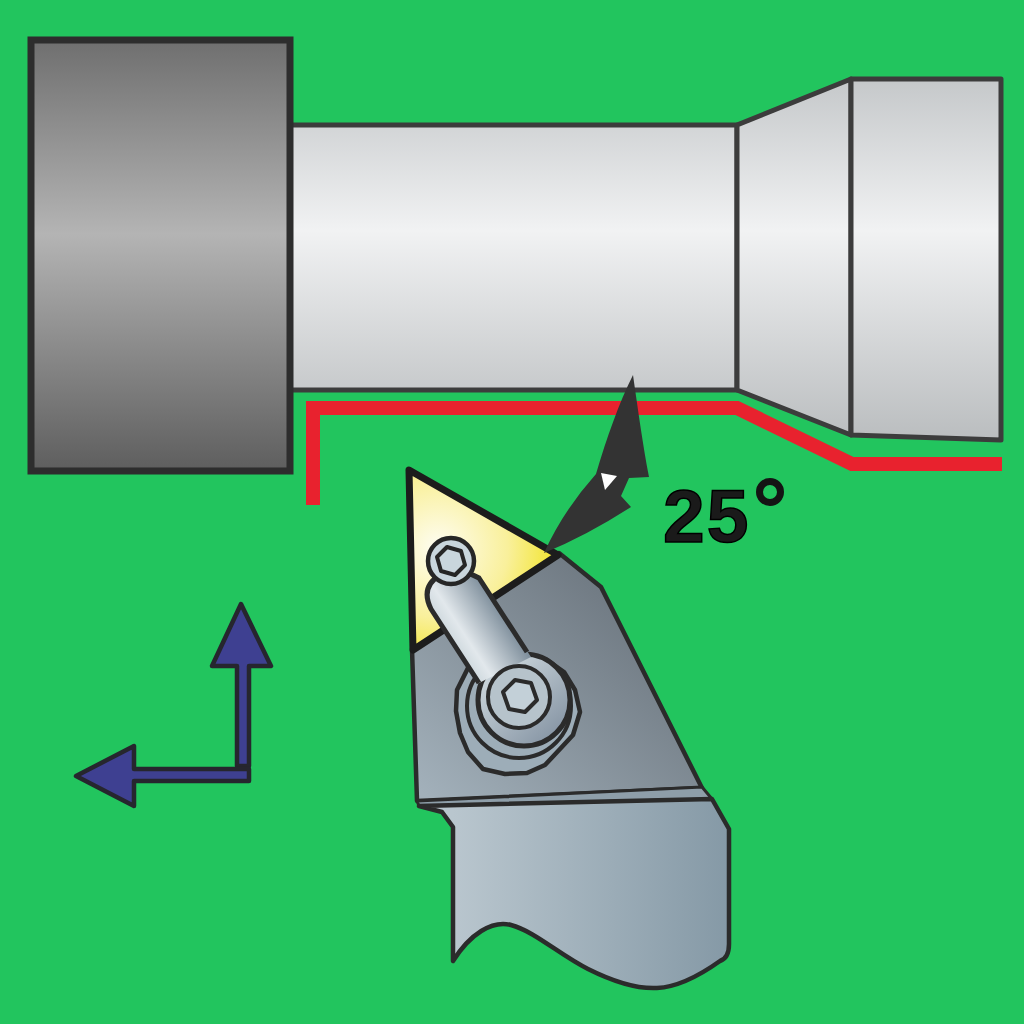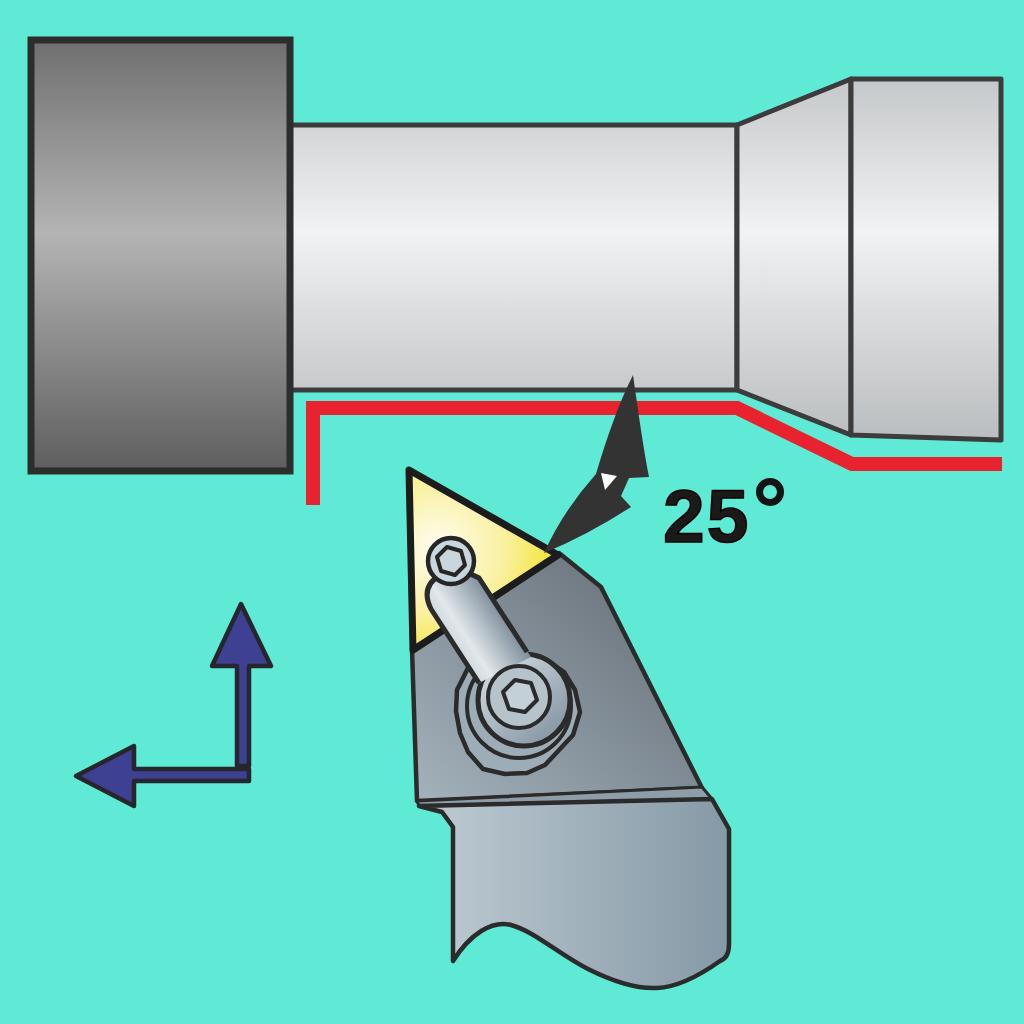--- a/index.html
+++ b/index.html
@@ -1,16 +1,16 @@
 <!DOCTYPE html>
 <html><head>
 <meta charset="utf-8">
 <style>
   html,body{margin:0;padding:0;background:#ffffff;}
-  .stage{width:1024px;height:1024px;position:relative;overflow:hidden;background:#5eead4;
+  .stage{width:1024px;height:1024px;position:relative;overflow:hidden;background:#22c55e;
          font-family:"Liberation Sans", sans-serif;text-align:center;}
   svg{display:block;}
   text.angle{font-family:"Liberation Sans", sans-serif;font-weight:bold;letter-spacing:2px;}
 </style>
 </head>
 <body>
 
 <div class="stage">
 <svg viewBox="0 0 1024 1024" width="1024" height="1024">
   <defs>

